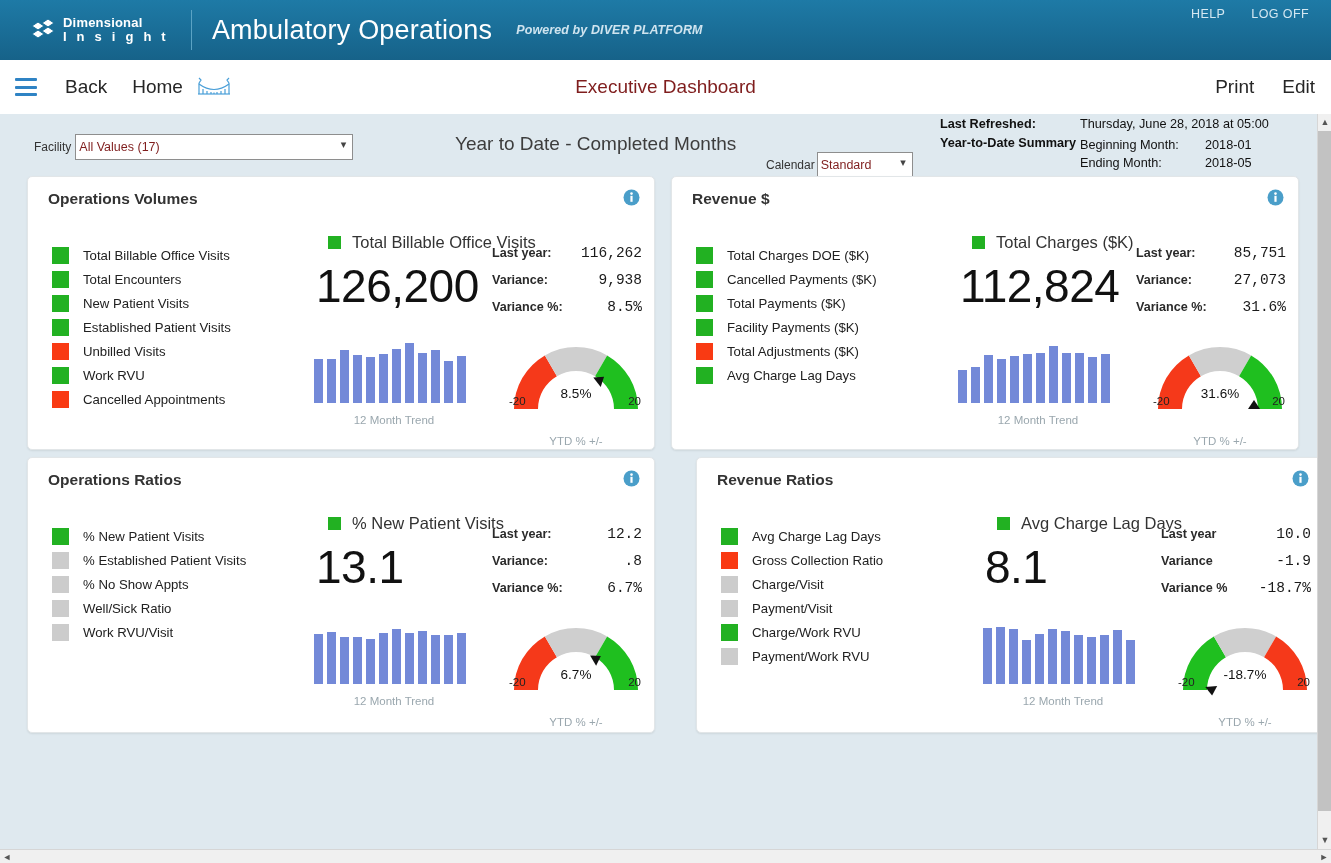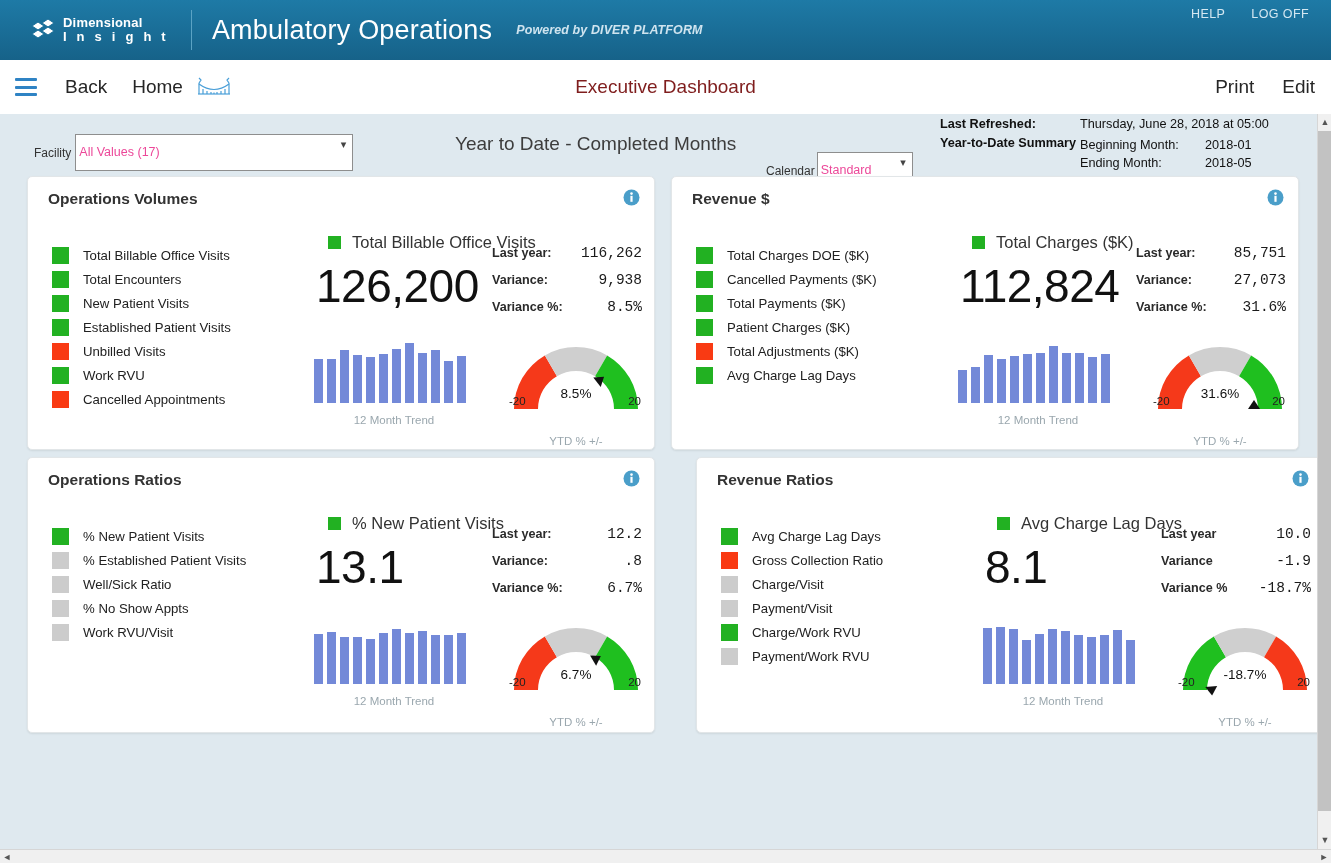--- a/index.html
+++ b/index.html
@@ -41,22 +41,22 @@
   .nav-center { position:absolute; left:0; right:0; text-align:center; font-size:19px; color:#7f1d1d; pointer-events:none;}
   .nav-right { position:absolute; right:16px; display:flex; gap:28px; }
   .nav-right span { font-size:19px; color:#262626; cursor:pointer; }
 
   
   .filterbar { position:absolute; left:0; top:114px; width:1317px; height:62px; background:#dfe9ef; }
   .facility-wrap { position:absolute; left:34px; top:20px; display:flex; align-items:center; }
   .lbl-sm { font-size:12px; color:#333; }
   select.combo {
     font-family:"Liberation Sans", sans-serif;
-    font-size:12.5px; color:#ec4899; background:#fff;
-    border:1px solid #8e8e8e; height:37px; padding:1px 2px 2px 3px;
+    font-size:12.5px; color:#7f1d1d; background:#fff;
+    border:1px solid #8e8e8e; height:26px; padding:1px 2px 2px 3px;
     border-radius:0; appearance:none; -webkit-appearance:none;
   }
   #facility-select { width:278px; margin-left:4px; }
   #calendar-select { width:96px; margin-left:2px; }
   .combo-wrap { position:relative; display:inline-block; }
   .combo-arrow { position:absolute; right:7px; top:4px; pointer-events:none; font-size:11px; color:#444; }
   .ytd-title { position:absolute; left:455px; top:133px; font-size:19px; color:#3d3d3d; }
   .calendar-wrap { position:absolute; left:766px; top:152px; display:flex; align-items:center; }
   .refresh-block { position:absolute; left:940px; top:117px; font-size:12.7px; color:#111; }
   .rrow { display:flex; }
@@ -314,21 +314,21 @@
         <div class="legend-row">
           <span class="swatch" style="background:#22b122"></span>
           <span class="legend-label">Cancelled Payments ($K)</span>
         </div>
         <div class="legend-row">
           <span class="swatch" style="background:#22b122"></span>
           <span class="legend-label">Total Payments ($K)</span>
         </div>
         <div class="legend-row">
           <span class="swatch" style="background:#22b122"></span>
-          <span class="legend-label">Patient Charges ($K)</span>
+          <span class="legend-label">Facility Payments ($K)</span>
         </div>
         <div class="legend-row">
           <span class="swatch" style="background:#f93a13"></span>
           <span class="legend-label">Total Adjustments ($K)</span>
         </div>
         <div class="legend-row">
           <span class="swatch" style="background:#22b122"></span>
           <span class="legend-label">Avg Charge Lag Days</span>
         </div>
       </div>
@@ -393,25 +393,25 @@
         <div class="legend-row">
           <span class="swatch" style="background:#22b122"></span>
           <span class="legend-label">% New Patient Visits</span>
         </div>
         <div class="legend-row">
           <span class="swatch" style="background:#cccccc"></span>
           <span class="legend-label">% Established Patient Visits</span>
         </div>
         <div class="legend-row">
           <span class="swatch" style="background:#cccccc"></span>
+          <span class="legend-label">% No Show Appts</span>
+        </div>
+        <div class="legend-row">
+          <span class="swatch" style="background:#cccccc"></span>
           <span class="legend-label">Well/Sick Ratio</span>
-        </div>
-        <div class="legend-row">
-          <span class="swatch" style="background:#cccccc"></span>
-          <span class="legend-label">% No Show Appts</span>
         </div>
         <div class="legend-row">
           <span class="swatch" style="background:#cccccc"></span>
           <span class="legend-label">Work RVU/Visit</span>
         </div>
       </div>
       <div class="kpi" style="left:300px;top:56px;">
         <div class="kpi-head">
           <span class="sw" style="background:#22b122"></span>
           <span class="t">% New Patient Visits</span>

